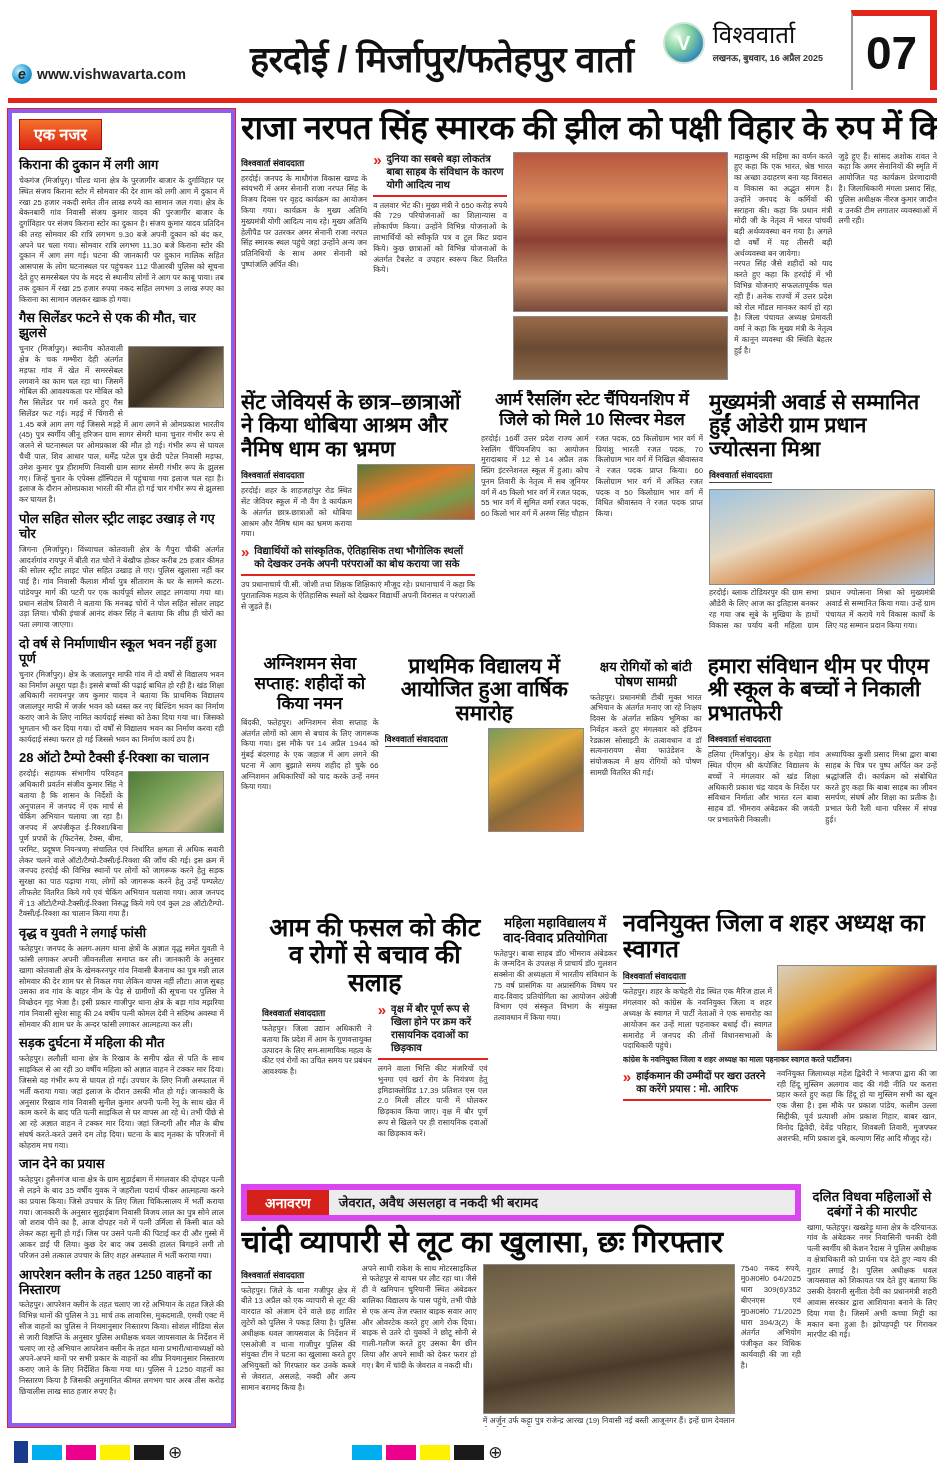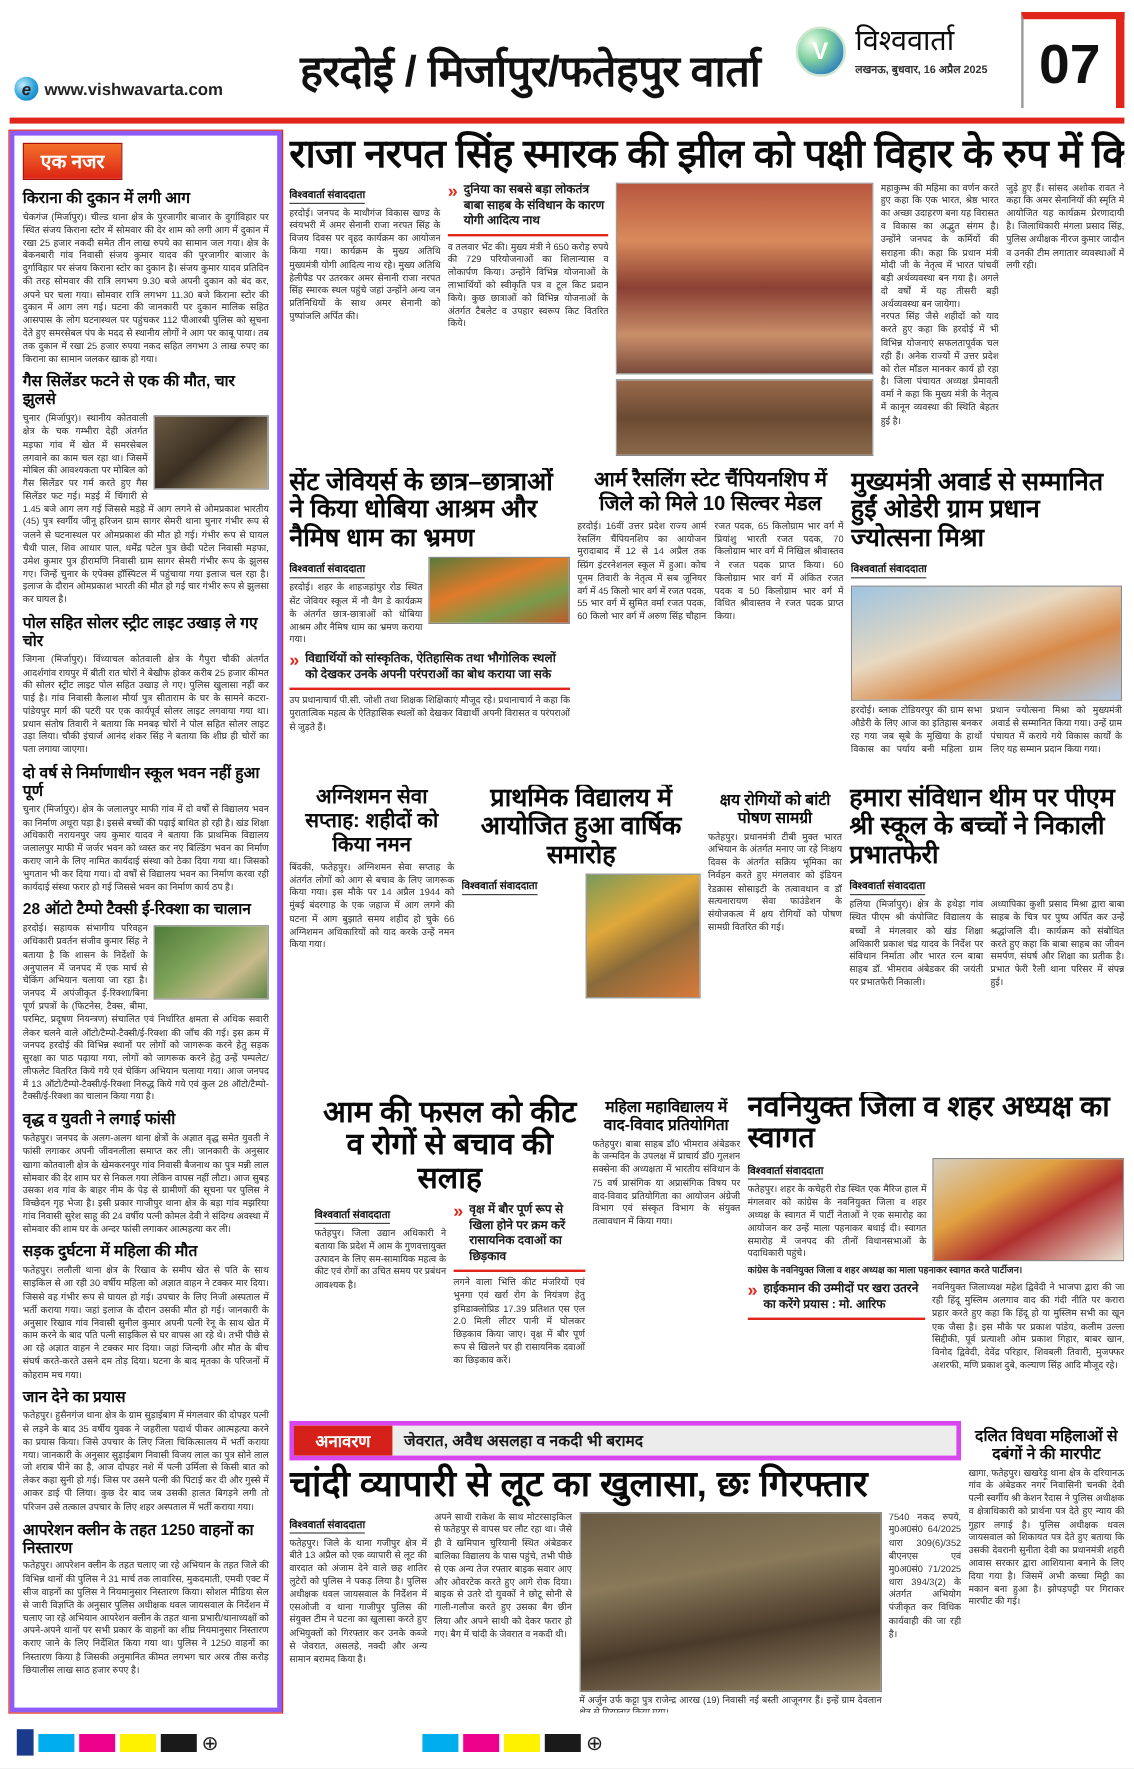--- a/index.html
+++ b/index.html
@@ -53,21 +53,21 @@
   .ph-xaviers { width: 118px; height: 56px; float: right; margin: 0 0 3px 5px; background: linear-gradient(160deg, #5a7a3a, #e07a2a 40%, #7a9a4a 70%, #c05a2a); }
   .ph-cheque { width: 100%; height: 96px; margin: 3px 0; background: linear-gradient(160deg, #9ec4e0, #e8d8c0 40%, #d88a4a 65%, #b0c8e0); }
   .ph-fest { width: 96px; height: 104px; float: right; margin: 0 0 3px 5px; background: linear-gradient(150deg, #7a9a5a, #e0a83a 35%, #8a6a3a 60%, #d87a3a); }
   .ph-garland { width: 160px; height: 86px; float: right; margin: 0 0 3px 5px; background: linear-gradient(150deg, #d8d0c0, #e0a040 35%, #b03030 60%, #e8e0d0); }
   .ph-police { width: 252px; height: 150px; background: linear-gradient(170deg, #6a5a43, #8a7a5a 35%, #4a3a2a 65%, #9a8a6a); }
 
   .h-lg { font-size: 21px; font-weight: bold; color: #0a0a0a; line-height: 1.12; margin-bottom: 4px; }
   .h-xl { font-size: 30px; font-weight: bold; color: #0a0a0a; line-height: 1.1; margin: 4px 0 6px; }
 
   
-  .kicker-row { display: flex; align-items: stretch; gap: 10px; background: #ececec; border: 4px solid #d946ef; }
+  .kicker-row { display: flex; align-items: stretch; gap: 10px; background: #ececec; border: 6px solid #d946ef; }
   .tag-red { background: #d6211a; color: #fff; font-size: 14px; font-weight: bold; padding: 3px 18px; }
   .kicker { font-size: 13px; font-weight: bold; color: #1a1a1a; align-self: center; }
   .loot-cols { display: flex; gap: 6px; margin-top: 3px; height: 168px; overflow: hidden; }
 
   .two-col { column-count: 2; column-gap: 7px; }
 
   
   .print-marks { display: flex; align-items: center; gap: 170px; padding: 8px 14px 0; }
   .pm-group { display: flex; align-items: center; gap: 4px; }
   .sw { width: 30px; height: 15px; display: inline-block; }

